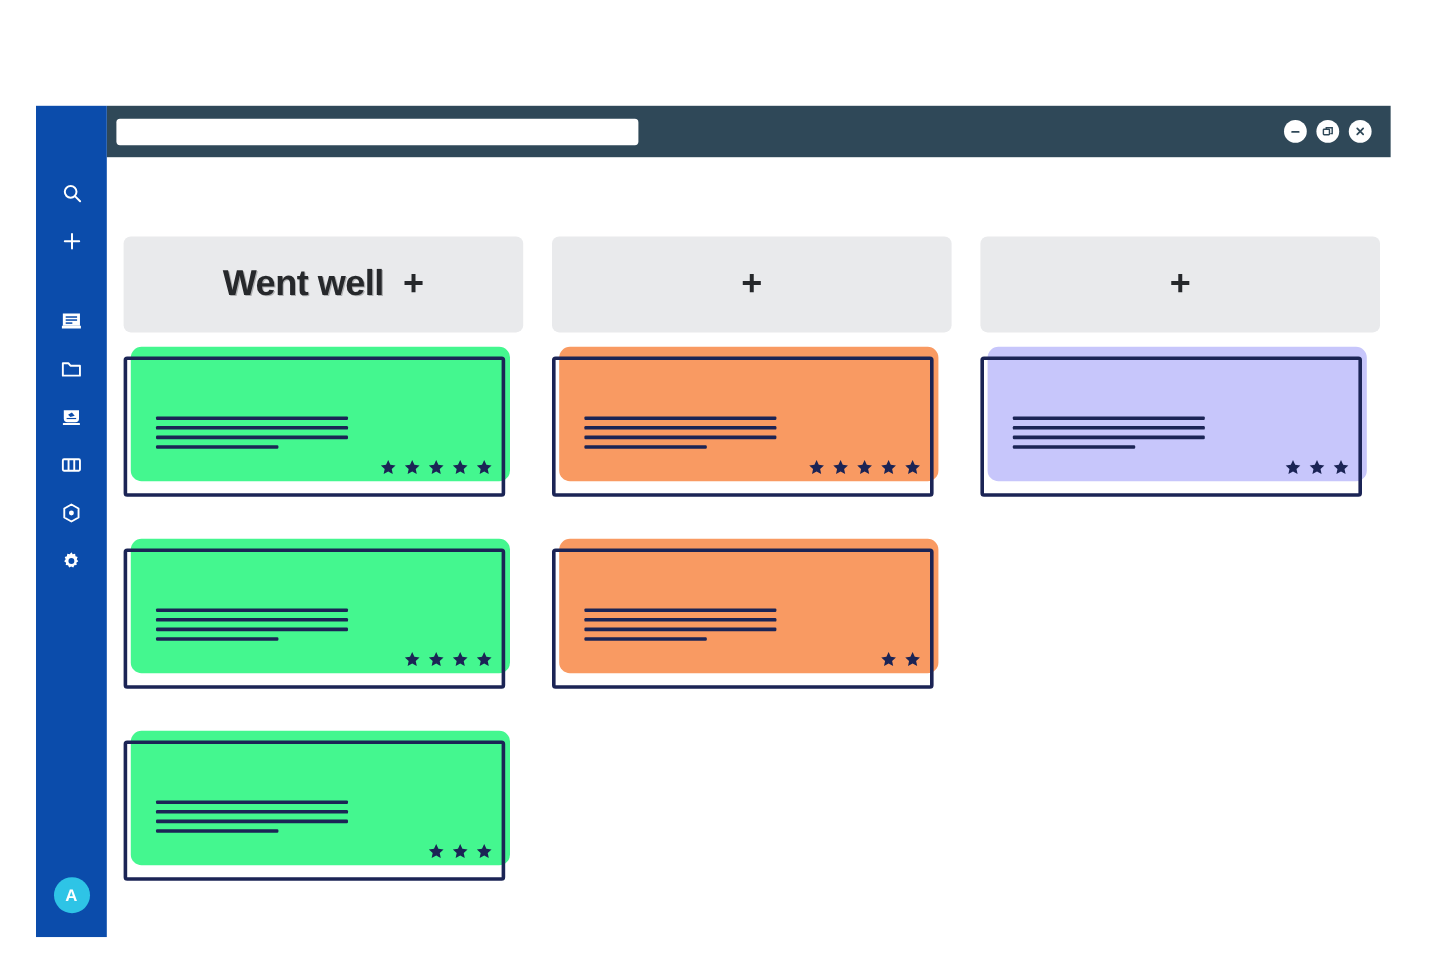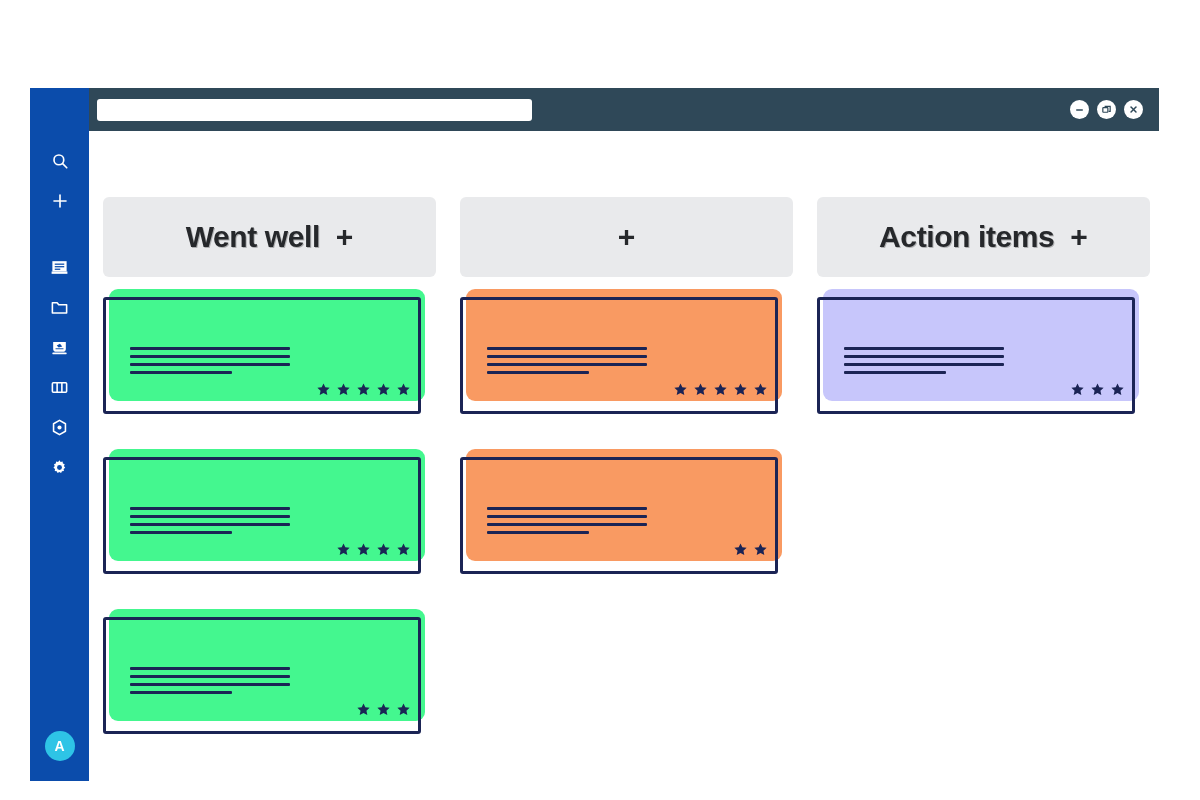--- a/index.html
+++ b/index.html
@@ -493,21 +493,20 @@
               <span>
                 <svg width="15" height="15" viewBox="0 0 24 24" fill="#1b2455">
                   <path d="M12 2.2l2.9 6.3 6.9.8-5.1 4.7 1.4 6.8L12 17.4 5.9 20.8l1.4-6.8L2.2 9.3l6.9-.8z"></path>
                 </svg>
               </span>
             </div>
           </div>
         </div>
         <div class="column">
           <div class="col-header">
-            <span class="col-title">Action items</span>
             <span class="col-add">+</span>
           </div>
           <div class="card">
             <div class="card-fill purple"></div>
             <div class="card-outline"></div>
             <div class="card-lines">
               <div class="card-line full"></div>
               <div class="card-line full"></div>
               <div class="card-line full"></div>
               <div class="card-line short"></div>

